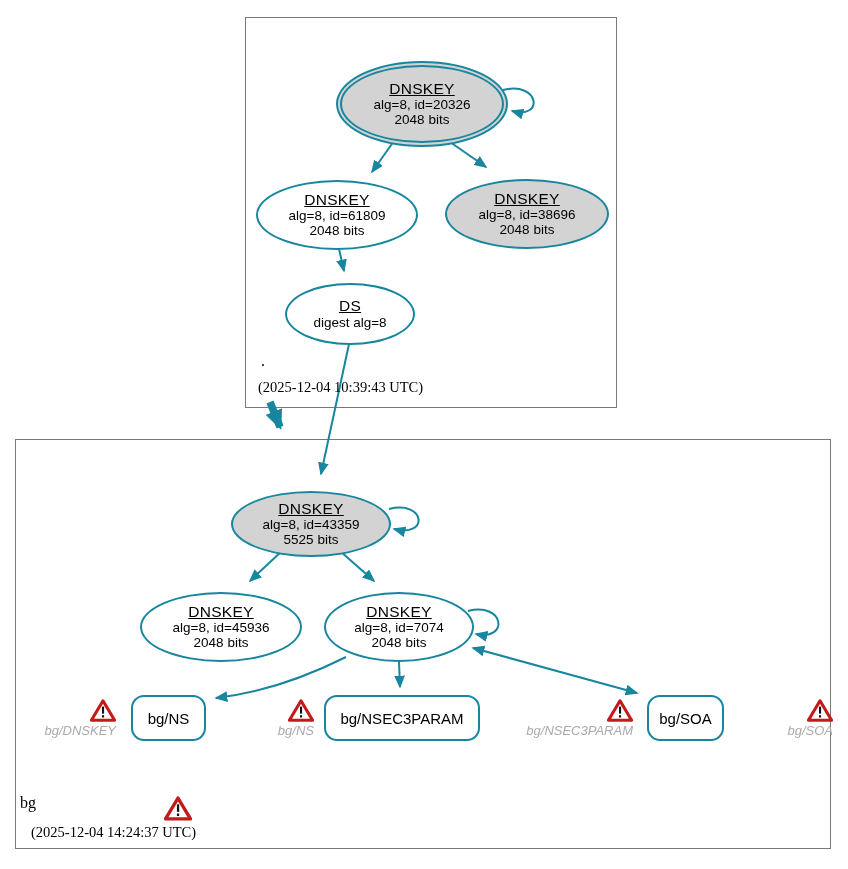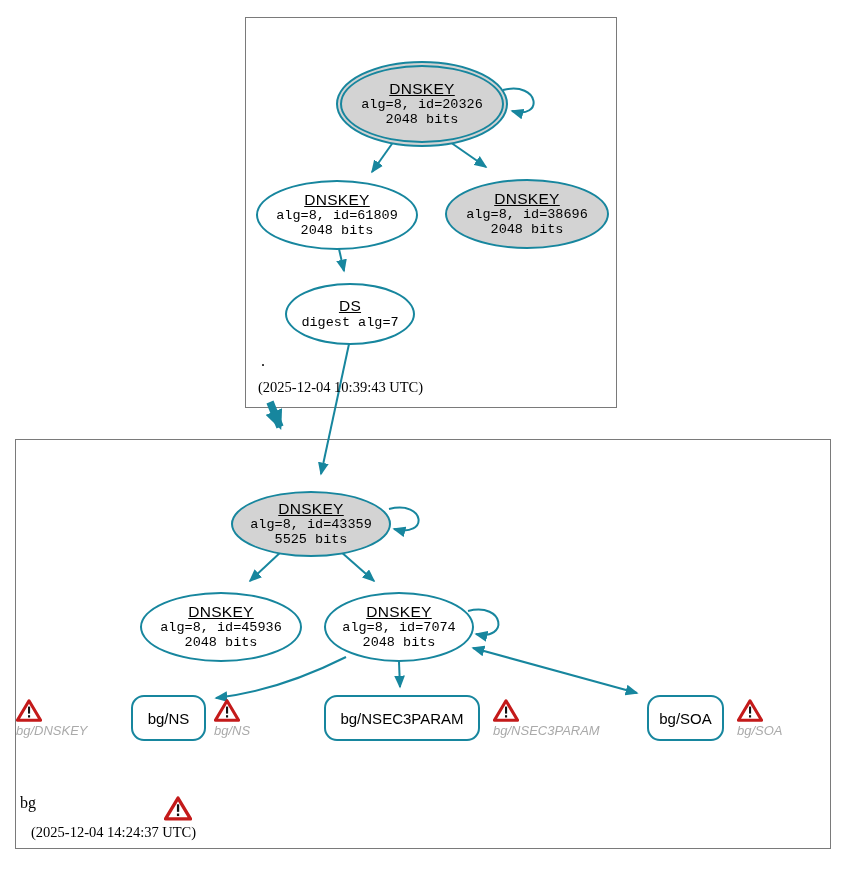--- a/index.html
+++ b/index.html
@@ -16,29 +16,29 @@
     position:absolute; border:2px solid #17869e; border-radius:50%;
     display:flex; flex-direction:column; align-items:center; justify-content:center;
     text-align:center; background:#ffffff; line-height:1.05;
   }
   .node.gray { background:#d3d3d3; }
   .node .ring {
     position:absolute; inset:2px; border:2px solid #17869e; border-radius:50%;
   }
   .node-title { font-size:15.5px; color:#000; letter-spacing:0.3px;text-decoration:underline; }
   .node-detail, .node-size {
-    font-family:Liberation Mono, monospace; font-size:13.5px; color:#000; margin-top:1px;
+    font-family:Liberation Sans, sans-serif; font-size:13.5px; color:#000; margin-top:1px;
   }
   .rrset {
     position:absolute; border:2px solid #17869e; border-radius:13px; background:#fff;
     display:flex; align-items:center; justify-content:center;
     font-size:15px; color:#000;
   }
   .warn-group {
-    position:absolute; display:flex; flex-direction:column; align-items:flex-start; gap:1px;
+    position:absolute; display:flex; flex-direction:column; align-items:flex-end; gap:1px;
   }
   .warn-label {
     font-style:italic; font-size:13px; color:#aaaaaa; white-space:nowrap;
   }
   .zone-label {
     position:absolute; font-family:"Liberation Serif", serif; font-size:16px; color:#000;
   }
   .zone-ts {
     position:absolute; font-family:"Liberation Serif", serif; font-size:14.5px; color:#000;
     white-space:nowrap;
@@ -104,21 +104,21 @@
 </div>
 
 <div class="node gray" style="left:445px; top:179px; width:164px; height:70px;">
   <div class="node-title">DNSKEY</div>
   <div class="node-detail">alg=8, id=38696</div>
   <div class="node-size">2048 bits</div>
 </div>
 
 <div class="node" style="left:285px; top:283px; width:130px; height:62px;">
   <div class="node-title">DS</div>
-  <div class="node-detail">digest alg=7</div>
+  <div class="node-detail">digest alg=8</div>
 </div>
 
 <div class="zone-label" style="left:261px; top:352px;">.</div>
 <div class="zone-ts" style="left:258px; top:379px;">(2025-12-04 10:39:43 UTC)</div>
 
 <div class="node gray" style="left:231px; top:491px; width:160px; height:66px;">
   <div class="node-title">DNSKEY</div>
   <div class="node-detail">alg=8, id=43359</div>
   <div class="node-size">5525 bits</div>
 </div>

